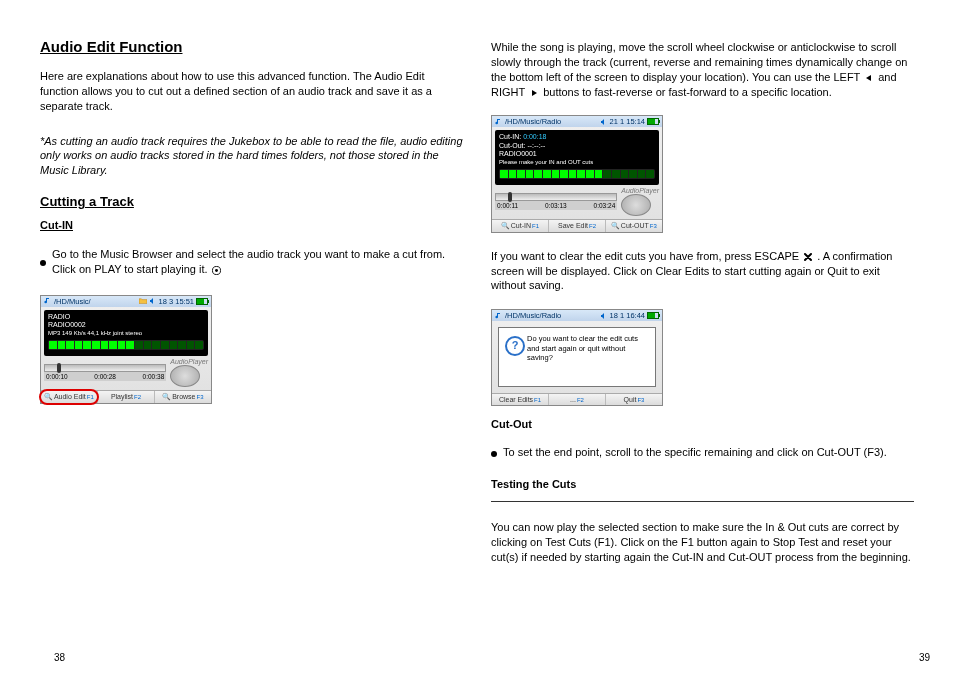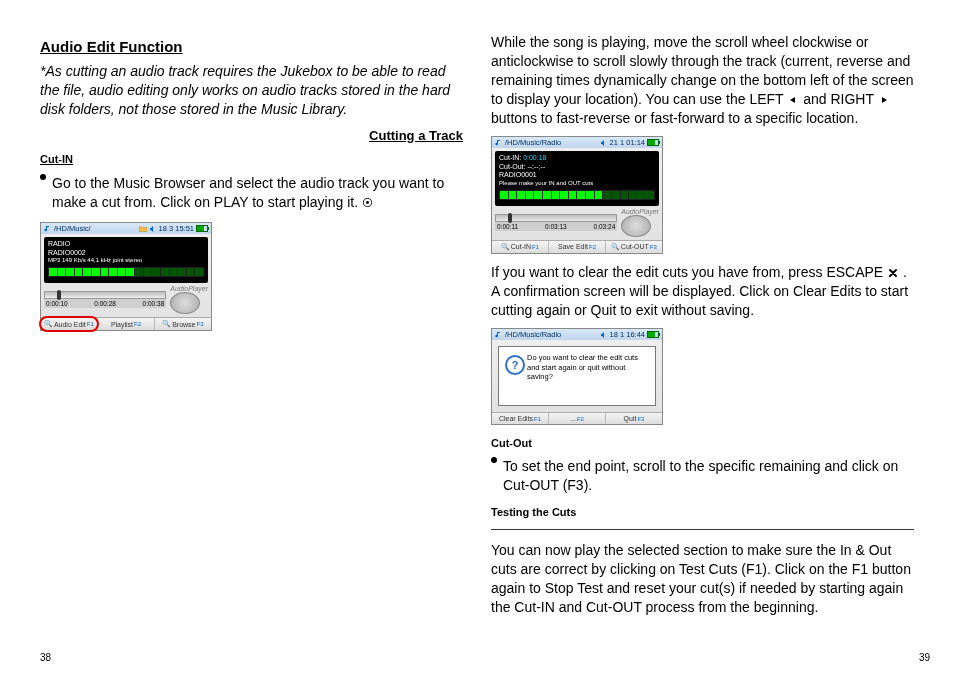--- a/index.html
+++ b/index.html
@@ -18,65 +18,64 @@
     padding: 30px 40px 20px 40px;
     gap: 28px;
   }
   .col {
     flex: 1;
     display: flex;
     flex-direction: column;
   }
   .page-num-left {
     position: absolute;
-    left: 40px;
+    left: 54px;
     bottom: 12px;
     font-size: 10px;
   }
   .page-num-right {
     position: absolute;
     right: 24px;
     bottom: 12px;
     font-size: 10px;
   }
   h1 {
     font-size: 15px;
     font-weight: bold;
     margin: 8px 0 4px 0;
     text-decoration: underline;
   }
   h2 {
     font-size: 13px;
     font-weight: bold;
     margin: 6px 0 4px 0;
     text-decoration: underline;
-    text-align: right;
   }
   h3 {
     font-size: 11px;
     font-weight: bold;
     margin: 6px 0 4px 0;
     text-decoration: underline;
   }
   h4 {
     font-size: 11px;
     font-weight: bold;
     margin: 6px 0 3px 0;
   }
   p {
-    margin: 3px 0;
+    margin: 10px 0;
     line-height: 1.35;
-    font-size: 14px;
+    font-size: 11px;
   }
   .note-star {
     font-style: italic;
   }
   .bullet-row {
     display: flex;
-    align-items: flex-start;
+    align-items: center;
     margin: 2px 0;
   }
   .bullet {
     display: inline-block;
     width: 6px;
     height: 6px;
     background: #000;
     border-radius: 50%;
     margin: 3px 6px 0 0;
     flex-shrink: 0;
@@ -246,21 +245,22 @@
   }
   .thin-rule{border-top:1px solid #333;margin:8px 0;}
 </style>
 </head>
 <body>
 
 <div class="page">
 
   <div class="col">
     <h1>Audio Edit Function</h1>
-    <p class="note-star">*As cutting an audio track requires the Jukebox to be able to read the file, audio editing only works on audio tracks stored in the hard disk folders, not those stored in the Music Library.</p>
+    <p>Here are explanations about how to use this advanced function. The Audio Edit function allows you to cut out a defined section of an audio track and save it as a separate track.</p>
+    <p class="note-star">*As cutting an audio track requires the Jukebox to be able to read the file, audio editing only works on audio tracks stored in the hard times folders, not those stored in the Music Library.</p>
 
     <h2>Cutting a Track</h2>
 
     <h3>Cut-IN</h3>
     <div class="bullet-row">
       <span class="bullet"></span>
       <p>
         <span>Go to the Music Browser and select the audio track you want to make a cut from. Click on PLAY  to start playing it.</span>
         <span class="inline-icon">
           <svg viewBox="0 0 10 10" width="9" height="9">
@@ -384,21 +384,21 @@
               </svg>
           </span>
           <span>/HD/Music/Radio</span>
         </span>
         <span class="pb-title-right">
           <span class="tiny-icon">
             <svg viewBox="0 0 8 8">
                 <path d="M1 3h1l2-2v6l-2-2H1z" fill="#06c"></path>
               </svg>
           </span>
-          <span>21 1 01:14</span>
+          <span>21 1 15:14</span>
           <span class="battery">
               <span class="battery-fill"></span>
             </span>
         </span>
       </div>
       <div class="pb-body">
         <div class="lcd">
           <div>
             <span>Cut-IN:</span>
             <span class="cutin">0:00:18</span>

